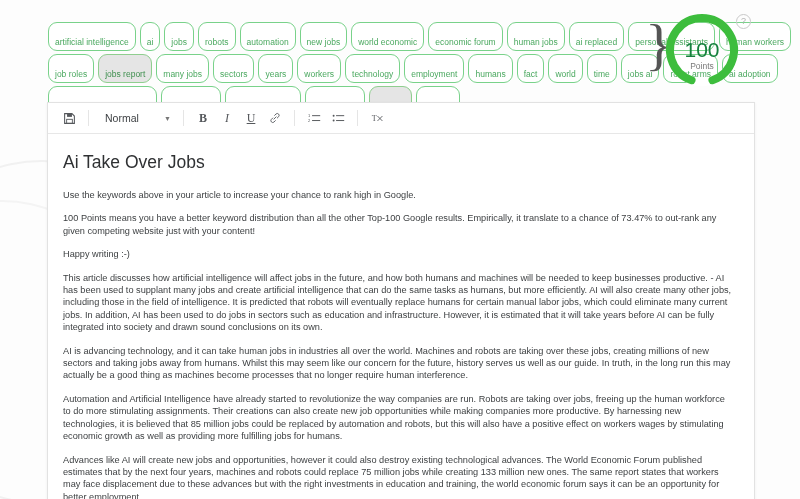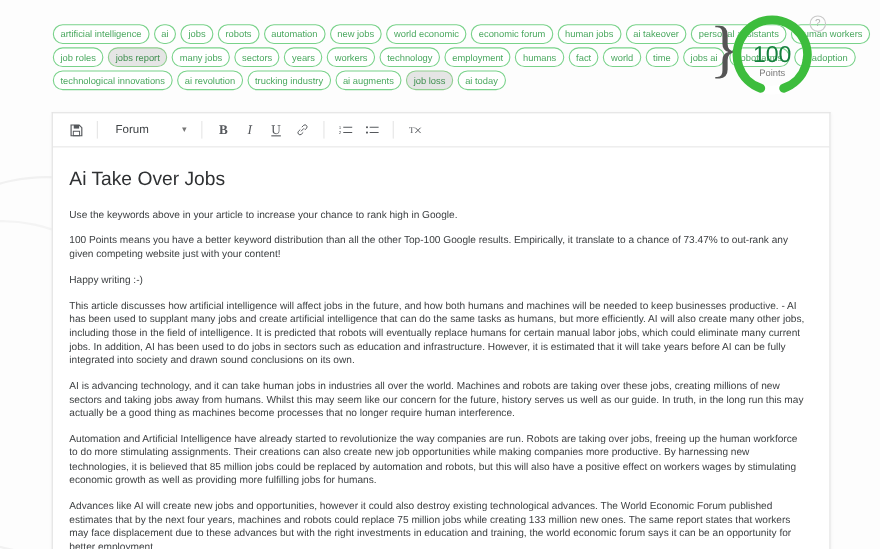--- a/index.html
+++ b/index.html
@@ -55,21 +55,21 @@
     gap: 4px;
   }
   .kw {
     display: inline-block;
     border: 1px solid #79d28a;
     color: #4aa85f;
     background: #ffffff;
     border-radius: 9px;
     font-size: 8.5px;
     line-height: 11px;
-    padding: 3px 6px 2px 6px;
+    padding: 14px 6px 2px 6px;
     white-space: nowrap;
     cursor: pointer;
   }
   .kw.highlight {
     background: #e5e5e5;
     border-color: #8fce8f;
     color: #3f8f4f;
   }
 
   
@@ -216,21 +216,21 @@
     <div class="kw-row" id="kw-row-0">
         <span class="kw">artificial intelligence</span>
         <span class="kw">ai</span>
         <span class="kw">jobs</span>
         <span class="kw">robots</span>
         <span class="kw">automation</span>
         <span class="kw">new jobs</span>
         <span class="kw">world economic</span>
         <span class="kw">economic forum</span>
         <span class="kw">human jobs</span>
-        <span class="kw">ai takeover</span>
+        <span class="kw">ai replaced</span>
         <span class="kw">personal assistants</span>
         <span class="kw">human workers</span>
       </div>
     <div class="kw-row" id="kw-row-1">
         <span class="kw">job roles</span>
         <span class="kw highlight">jobs report</span>
         <span class="kw">many jobs</span>
         <span class="kw">sectors</span>
         <span class="kw">years</span>
         <span class="kw">workers</span>
@@ -271,21 +271,21 @@
     <div class="toolbar">
       <div class="tb-btn">
         <svg width="13" height="13" viewBox="0 0 16 16" class="icon-svg">
           <path d="M2 2h9l3 3v9H2z" fill="none" stroke="#55585c" stroke-width="1.3"></path>
           <rect x="5" y="2" width="6" height="4" fill="#55585c"></rect>
           <rect x="4.5" y="9" width="7" height="5" fill="none" stroke="#55585c" stroke-width="1.1"></rect>
         </svg>
       </div>
       <div class="tb-sep"></div>
       <div class="style-select">
-        <span>Forum</span>
+        <span>Normal</span>
         <span class="caret">▼</span>
       </div>
       <div class="tb-sep"></div>
       <div class="tb-btn" style="font-weight:bold;font-family:'Liberation Serif',serif;">B</div>
       <div class="tb-btn" style="font-style:italic;font-family:'Liberation Serif',serif;">I</div>
       <div class="tb-btn" style="text-decoration:underline;font-family:'Liberation Serif',serif;">U</div>
       <div class="tb-btn">
         <svg width="12" height="12" viewBox="0 0 16 16" class="icon-svg">
           <path d="M6.5 9.5l3-3M5 8l-2 2a2.5 2.5 0 003.5 3.5l2-2M11 8l2-2A2.5 2.5 0 009.5 2.5l-2 2" fill="none" stroke="#55585c" stroke-width="1.2" stroke-linecap="round"></path>
         </svg>

